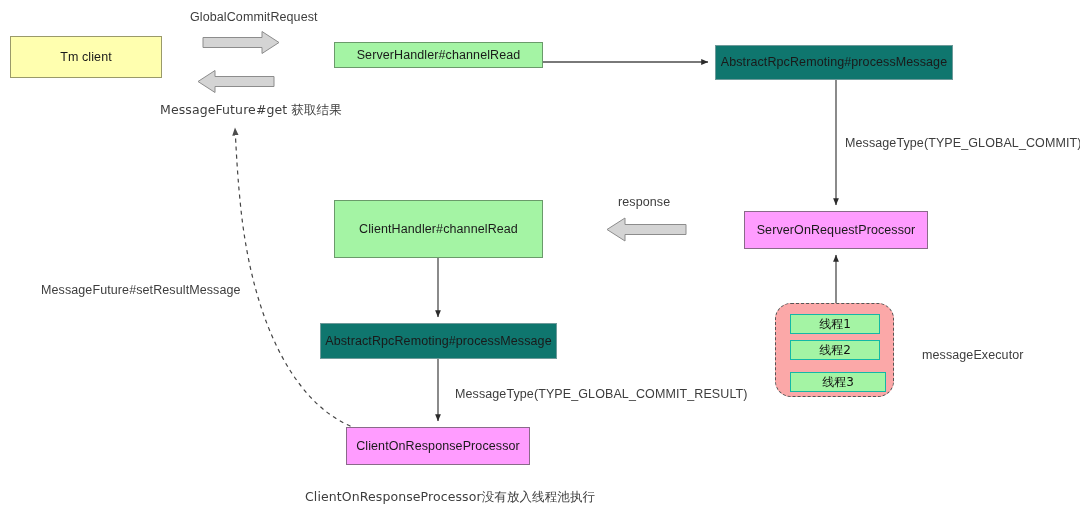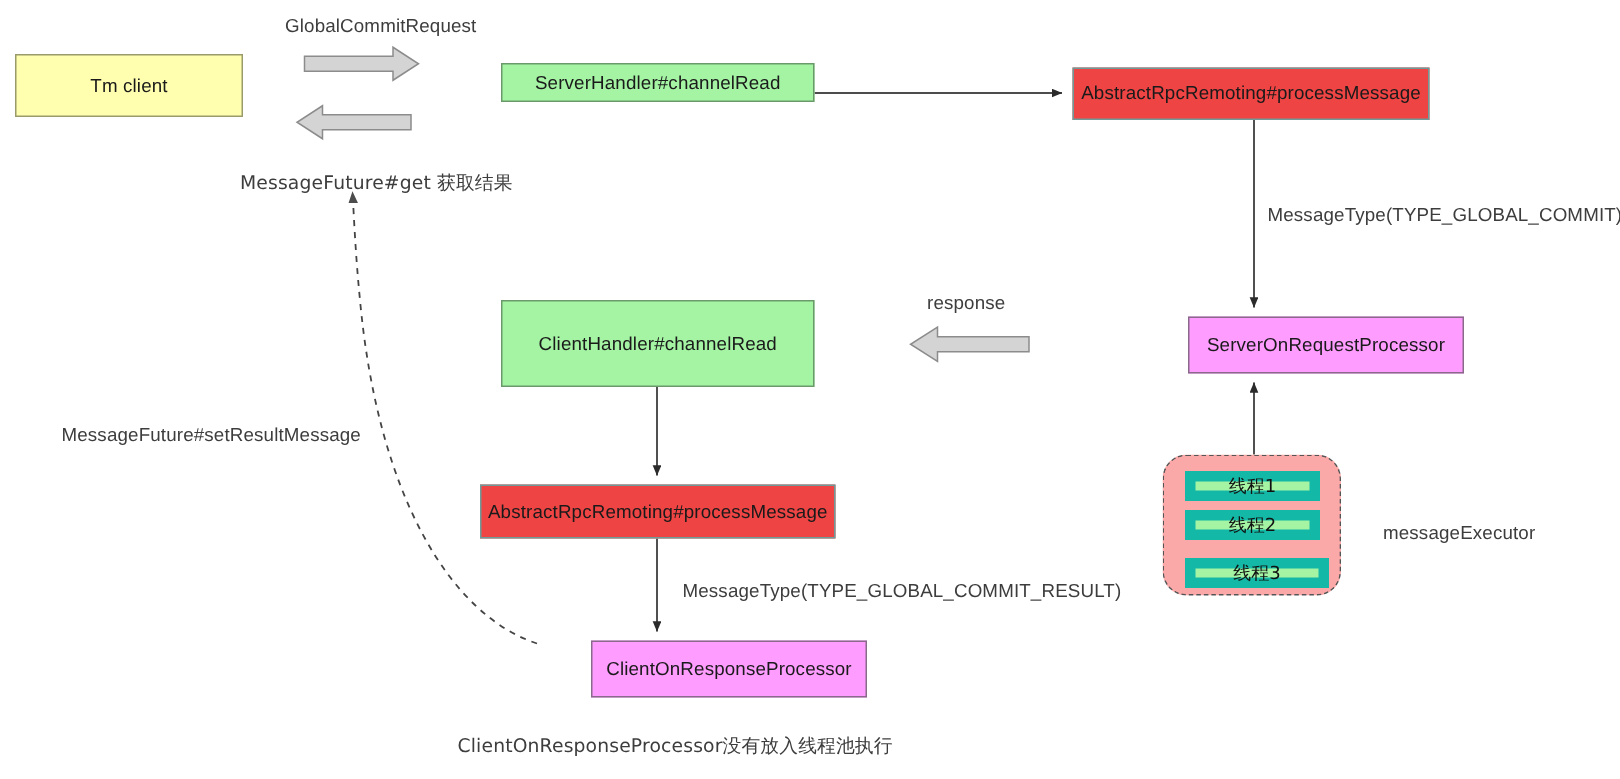--- a/index.html
+++ b/index.html
@@ -25,35 +25,35 @@
     align-items: center;
     justify-content: center;
     text-align: center;
     font-size: 12.5px;
     color: #1a1a1a;
     line-height: 1.2;
     letter-spacing: 0.1px;
   }
   .node-yellow { background: #ffffaf; border-color: #9a9a6a; }
   .node-green  { background: #a4f4a4; border-color: #6a9a6a; }
-  .node-cyan   { background: #ef4444; border-color: #6e9a9a; }
-  .node-pink   { background: #ff9cff; border-color: #8a6a8a; margin-left: 48px; }
+  .node-cyan   { background: #0f766e; border-color: #6e9a9a; }
+  .node-pink   { background: #ff9cff; border-color: #8a6a8a; }
 
   .pool {
     position: absolute;
     box-sizing: border-box;
     background: #fba8a8;
     border: 1.5px dashed #555555;
     border-radius: 16px;
   }
   .thread {
     position: absolute;
     box-sizing: border-box;
     background: #a4f4a4;
-    border: 7px solid #14b8a6;
+    border: 1px solid #14b8a6;
     display: flex;
     align-items: center;
     justify-content: center;
     font-size: 12px;
     color: #111111;
   }
 
   .label {
     position: absolute;
     font-size: 12.5px;
@@ -151,21 +151,21 @@
     <span class="label-cn">线程2</span>
   </div>
   <div class="thread" style="left:790px; top:372px; width:96px; height:20px;">
     <span class="label-cn">线程3</span>
   </div>
 
   <div class="label" style="left:922px; top:348px;">messageExecutor</div>
 
   <div class="label" style="left:190px; top:10px;">GlobalCommitRequest</div>
 
-  <div class="label label-cn" style="left:160px; top:114px;">MessageFuture#get 获取结果</div>
+  <div class="label label-cn" style="left:160px; top:102px;">MessageFuture#get 获取结果</div>
 
   <div class="label" style="left:845px; top:136px;">MessageType(TYPE_GLOBAL_COMMIT)</div>
 
   <div class="label" style="left:618px; top:195px;">response</div>
 
   <div class="label" style="left:41px; top:283px;">MessageFuture#setResultMessage</div>
 
   <div class="label" style="left:455px; top:387px;">MessageType(TYPE_GLOBAL_COMMIT_RESULT)</div>
 
   <div class="label label-cn" style="left:305px; top:489px;">ClientOnResponseProcessor没有放入线程池执行</div>

